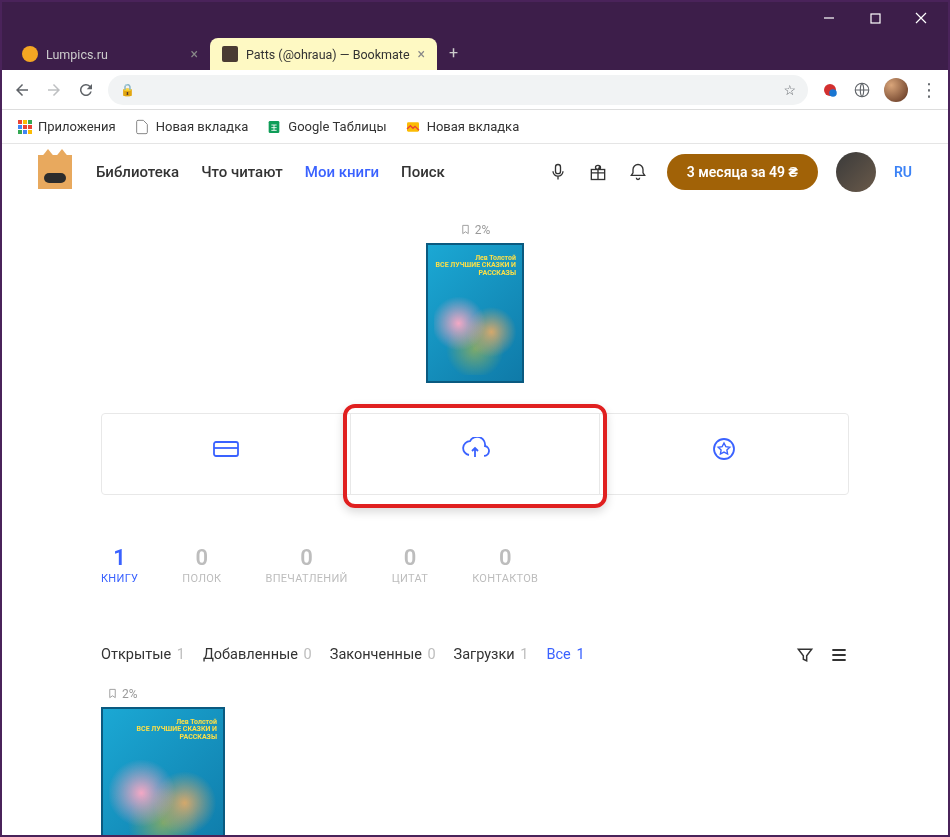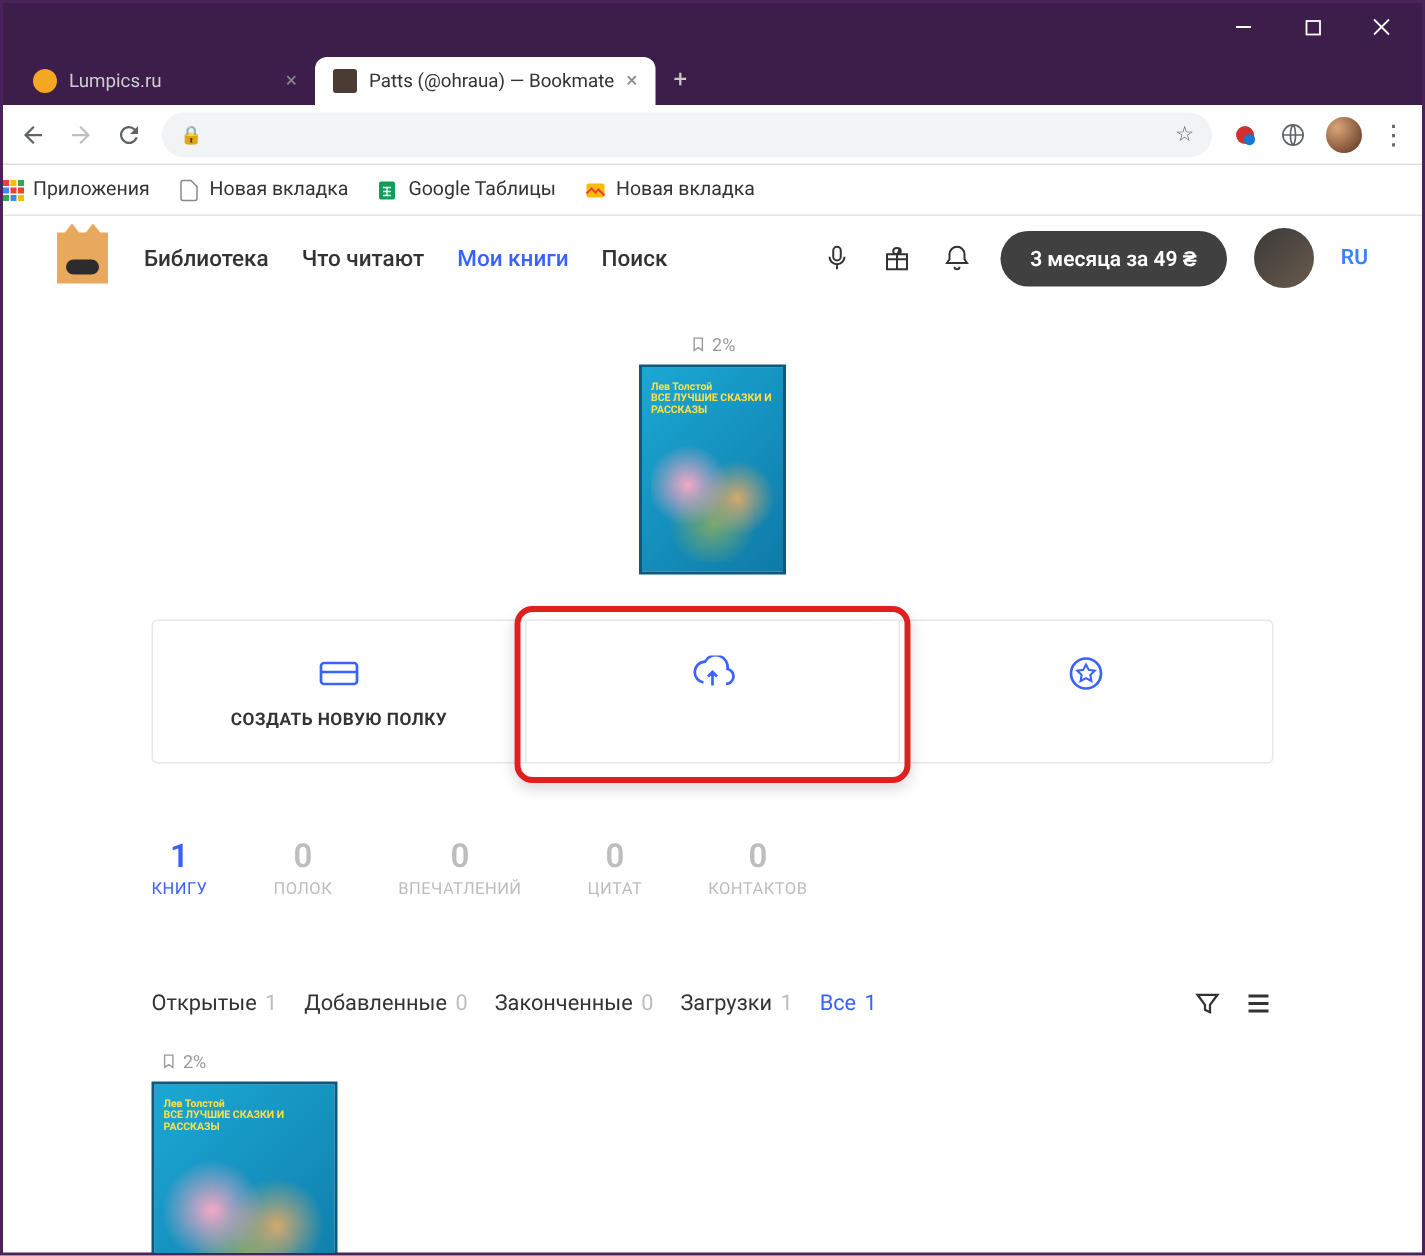--- a/index.html
+++ b/index.html
@@ -4,39 +4,39 @@
 <style>
 * { margin: 0; padding: 0; box-sizing: border-box; font-family: -apple-system, BlinkMacSystemFont, "Segoe UI", Roboto, Arial, sans-serif; }
 body { width: 950px; height: 837px; background: #fff; border: 2px solid #4a235a; overflow: hidden; }
 
 
 .titlebar { height: 32px; background: #3d1e4a; display: flex; align-items: center; justify-content: flex-end; padding: 0 4px; }
 .wbtn { width: 46px; height: 32px; display: flex; align-items: center; justify-content: center; color: #fff; cursor: pointer; }
 
 .tabs-row { height: 36px; background: #3d1e4a; display: flex; align-items: flex-end; padding-left: 8px; }
 .tab { height: 32px; display: flex; align-items: center; padding: 0 12px; gap: 8px; font-size: 12.5px; color: #ccc; border-radius: 8px 8px 0 0; max-width: 230px; min-width: 200px; cursor: pointer; }
-.tab.active { background: #ffffff; color: #333; }
+.tab.active { background: #fef9c3; color: #333; }
 .tab .favicon { width:16px; height:16px; border-radius:50%; background:#f5a623; flex-shrink:0; }
 .tab.active .favicon { background: #4a3b33; border-radius: 2px; }
 .tab .close { margin-left:auto; font-size:14px; color:#888; }
 .newtab { color:#ccc; padding: 0 12px; font-size:16px; align-self:center; cursor:pointer; }
 
 .toolbar { height: 40px; background:#fff; display:flex; align-items:center; padding:0 10px; gap:12px; border-bottom:1px solid #ddd; }
 .nav-icn { width:20px; height:20px; color:#5f6368; cursor:pointer; display:flex; align-items:center; justify-content:center; }
 .addrbar { flex:1; height:30px; background:#f1f3f4; border-radius:15px; display:flex; align-items:center; padding:0 12px; gap:8px; font-size:14px; color:#202124; }
 .addrbar .lock { color:#5f6368; font-size:12px; }
 .addrbar .proto { color:#80868b; }
 .addrbar .host { color:#202124; }
 .addrbar .path { color:#5f6368; }
 .addrbar .star { margin-left:auto; color:#5f6368; }
 .ext-icn { width:20px; height:20px; display:flex; align-items:center; justify-content:center; cursor:pointer; }
 .avatar-sm { width:24px; height:24px; border-radius:50%; background: radial-gradient(circle at 30% 30%, #d9a57a, #5a2f1c); }
 .menu-dots { color:#5f6368; font-size:18px; cursor:pointer; }
 
-.bookmarks { height:34px; background:#fff; display:flex; align-items:center; padding:0 0; gap:18px; font-size:13px; color:#333; border-bottom:1px solid #e5e5e5; }
+.bookmarks { height:34px; background:#fff; display:flex; align-items:center; padding:0 16px; gap:18px; font-size:13px; color:#333; border-bottom:1px solid #e5e5e5; }
 .bm { display:flex; align-items:center; gap:6px; cursor:pointer; }
 .bm .ic { width:16px; height:16px; }
 .apps-ic { display:inline-grid; grid-template-columns:repeat(3,4px); grid-template-rows:repeat(3,4px); gap:1px; }
 .apps-ic span { background:#ea4335; }
 .apps-ic span:nth-child(2){background:#fbbc04;} .apps-ic span:nth-child(3){background:#34a853;}
 .apps-ic span:nth-child(4){background:#4285f4;} .apps-ic span:nth-child(6){background:#ea4335;}
 .apps-ic span:nth-child(7){background:#34a853;} .apps-ic span:nth-child(8){background:#4285f4;} .apps-ic span:nth-child(9){background:#fbbc04;}
 
 
 .viewport { height: calc(837px - 2px - 32px - 36px - 40px - 34px); overflow-y:scroll; position:relative; }
@@ -47,30 +47,30 @@
 .app-header { height:56px; display:flex; align-items:center; padding:0 36px; gap:24px; }
 .logo { width:34px; height:34px; background:#e8a95e; position:relative; }
 .logo::before, .logo::after { content:""; position:absolute; top:-6px; width:0; height:0; border-left:8px solid transparent; border-right:8px solid transparent; border-bottom:10px solid #e8a95e; }
 .logo::before{left:2px;} .logo::after{right:2px;}
 .logo .face{position:absolute;bottom:6px;left:6px;right:6px;height:10px;background:#2c2c2c;border-radius:5px;}
 .nav-links { display:flex; gap:22px; font-size:15px; }
 .nav-links a { color:#333; text-decoration:none; cursor:pointer; font-weight:500; }
 .nav-links a.active { color:#3a62ff; }
 .hdr-right { margin-left:auto; display:flex; align-items:center; gap:18px; }
 .hdr-icn { width:22px; height:22px; color:#333; cursor:pointer; display:flex; align-items:center; justify-content:center; }
-.promo-btn { background:#404040; color:#fff; border:none; border-radius:20px; padding:10px 20px; font-size:14px; font-weight:600; cursor:pointer; }
+.promo-btn { background:#a16207; color:#fff; border:none; border-radius:20px; padding:10px 20px; font-size:14px; font-weight:600; cursor:pointer; }
 .user-av { width:40px; height:40px; border-radius:50%; background:linear-gradient(135deg,#3a3a3a,#6a5a4a); cursor:pointer; }
 .lang { font-size:14px; font-weight:600; color:#3b82f6; cursor:pointer; }
 
 .content { padding: 0 36px; max-width: 820px; margin: 0 auto; }
 
 .book-block { margin-top:20px; text-align:center; }
 .pct { font-size:12px; color:#999; display:inline-flex; align-items:center; gap:4px; margin-bottom:6px; }
 .book-cover { width:98px; height:140px; margin:0 auto; background:linear-gradient(135deg,#1ba8d4 0%, #0f7aa8 100%); border:2px solid #0a5a80; position:relative; overflow:hidden; cursor:pointer; }
-.book-cover .title-band{position:absolute;top:10px;left:6px;right:6px;text-align:left;font-size:7px;font-weight:700;color:#fde047;line-height:1.1;}
+.book-cover .title-band{position:absolute;top:10px;left:6px;right:6px;text-align:right;font-size:7px;font-weight:700;color:#fde047;line-height:1.1;}
 .book-cover .illus{position:absolute;bottom:6px;left:6px;right:6px;top:44px;background:radial-gradient(circle at 30% 40%,#f4a8c4 0%,transparent 35%),radial-gradient(circle at 70% 50%,#d4a86c 0%,transparent 35%),radial-gradient(circle at 50% 70%,#7ba86c 0%,transparent 40%);border-radius:4px;}
 
 .action-row { display:flex; margin-top:30px; border:1px solid #e8e8e8; border-radius:4px; }
 .action-card { flex:1; padding:22px 10px; text-align:center; cursor:pointer; border-right:1px solid #e8e8e8; }
 .action-card:last-child{border-right:none;}
 .action-card.hl { position:relative; }
 .action-card.hl::before { content:""; position:absolute; inset:-10px -8px -14px -8px; border:4px solid #e02020; border-radius:12px; pointer-events:none; box-shadow:0 4px 10px rgba(0,0,0,.15); }
 .action-icn { color:#3a62ff; margin-bottom:10px; height:26px; display:flex; align-items:center; justify-content:center; }
 .action-label { font-size:11.5px; font-weight:700; color:#333; letter-spacing:.3px; }
 
@@ -251,21 +251,20 @@
     </div>
 
     <div class="action-row">
       <div class="action-card">
         <div class="action-icn">
             <svg width="28" height="24" viewBox="0 0 28 20">
               <rect x="2" y="3" width="24" height="14" rx="2" fill="none" stroke="#3a62ff" stroke-width="1.8"></rect>
               <path d="M2 9h24" stroke="#3a62ff" stroke-width="1.8"></path>
             </svg>
           </div>
-        <div class="action-label">СОЗДАТЬ НОВУЮ ПОЛКУ</div>
       </div>
       <div class="action-card hl">
         <div class="action-icn">
             <svg width="30" height="24" viewBox="0 0 30 24">
               <path d="M9 18a7 7 0 0 1 1-13.9A8 8 0 0 1 25 9a5 5 0 0 1-1 9.9" fill="none" stroke="#3a62ff" stroke-width="1.8"></path>
               <path d="M15 20V11m-3 3l3-3 3 3" fill="none" stroke="#3a62ff" stroke-width="1.8"></path>
             </svg>
           </div>
       </div>
       <div class="action-card">

